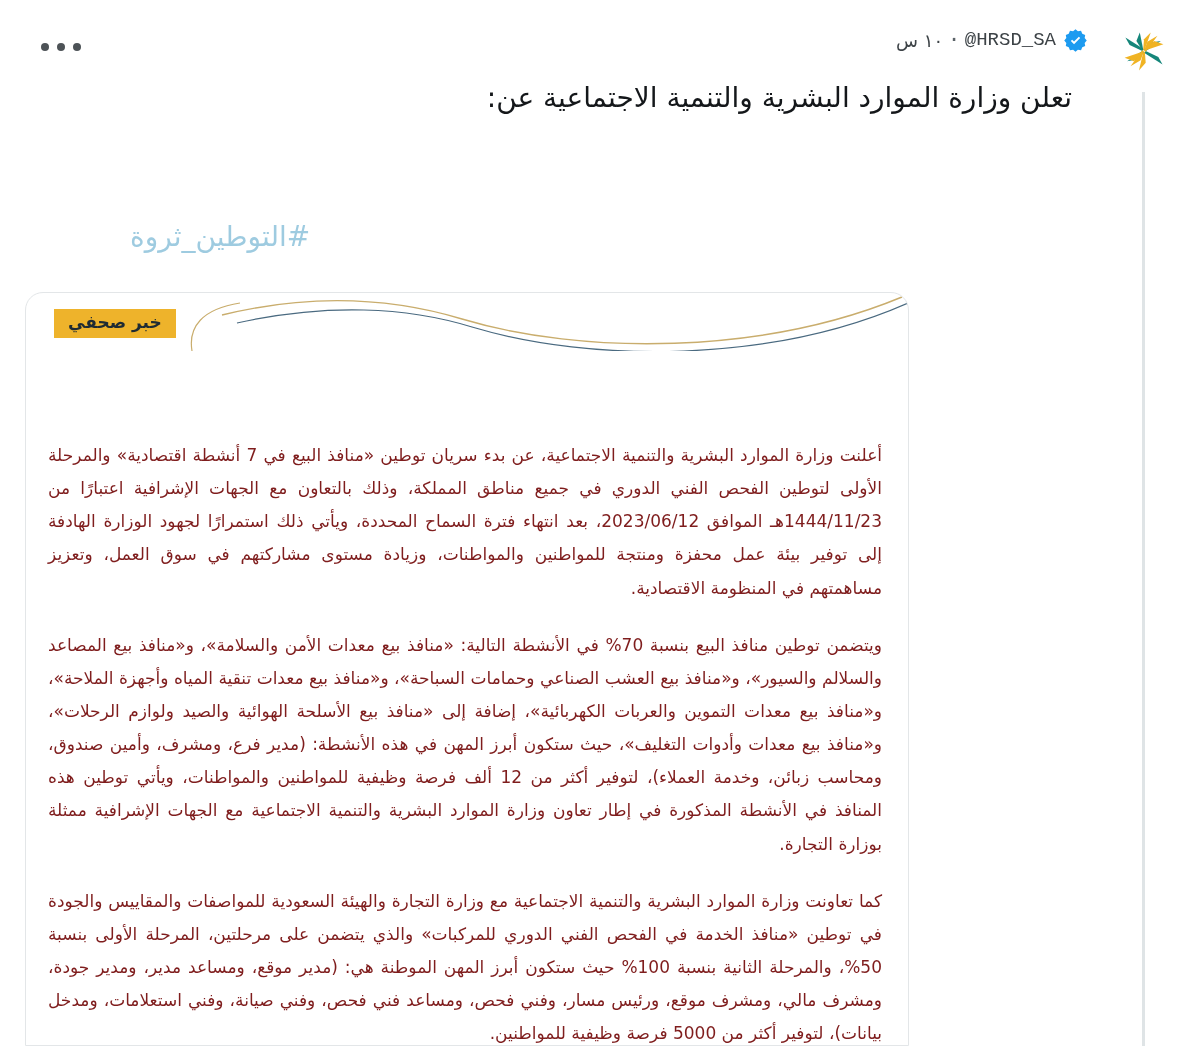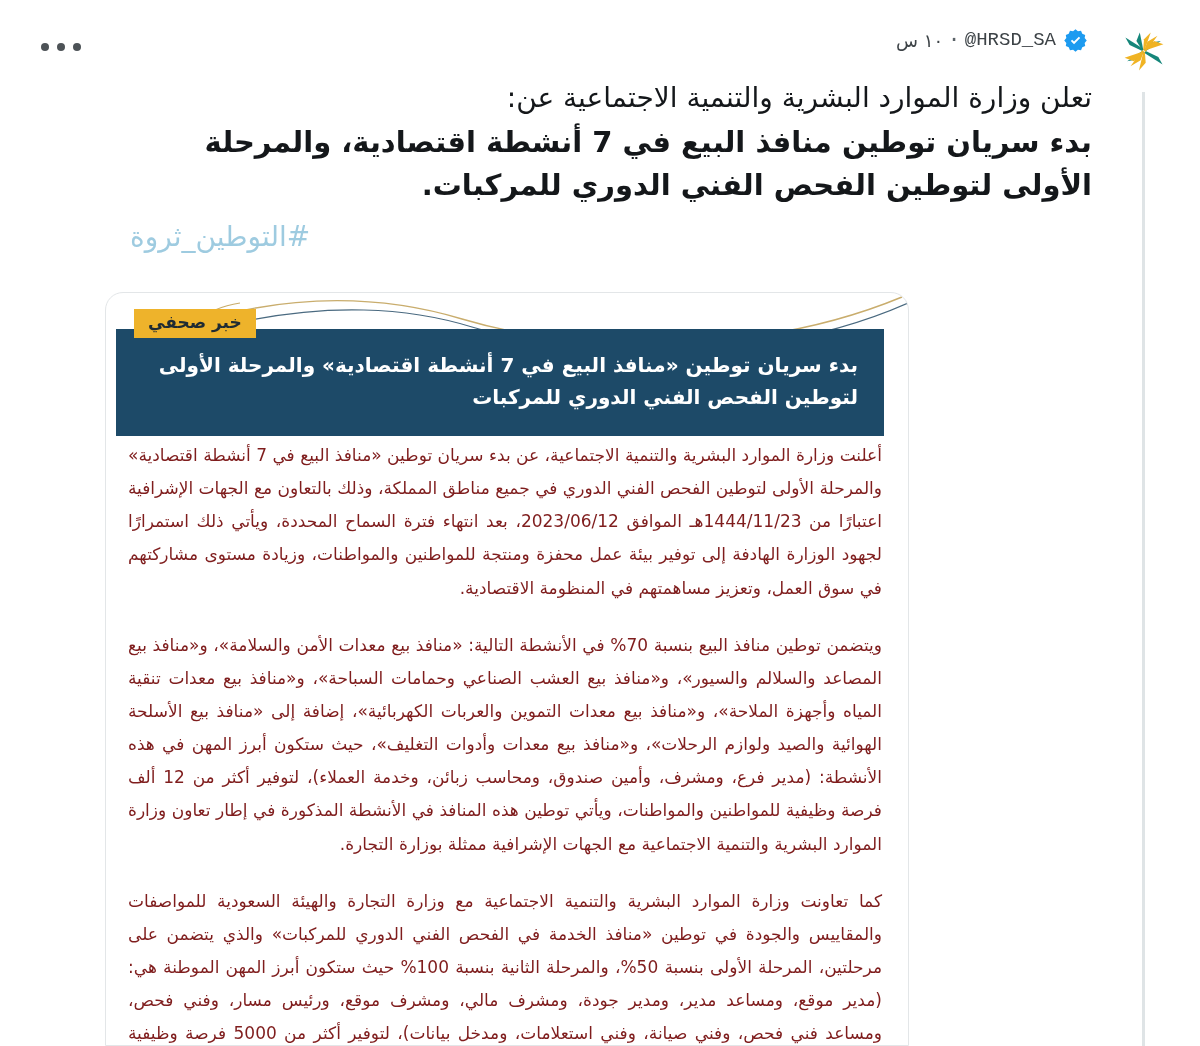--- a/index.html
+++ b/index.html
@@ -97,21 +97,21 @@
   }
   .more-menu i {
     width: 8px; height: 8px; border-radius: 50%;
     background: #4d5357; display:block;
   }
 
   
   .tweet-body {
     position: absolute;
     top: 78px;
-    right: 108px;
+    right: 128px;
     left: 130px;
     text-align: right;
   }
   .tw-line-1 {
     font-size: 28px;
     color: #14171a;
     font-weight: 400;
     line-height: 1.45;
     margin: 0 0 2px 0;
   }
@@ -131,21 +131,21 @@
     font-weight: 400;
     cursor: pointer;
     direction: rtl;
   }
 
   
   .media-card {
     position: absolute;
     top: 292px;
     right: 291px;
-    width: 804px;
+    width: 884px;
     height: 754px;
     background: #ffffff;
     border: 1px solid #e3e6e8;
     border-top-left-radius: 18px;
     border-top-right-radius: 18px;
     overflow: hidden;
   }
   .card-deco {
     position: absolute;
     top: 0; right: 0; left: 0;
@@ -254,40 +254,36 @@
         <span class="dot-sep">·</span>
         <span class="timestamp">١٠ س</span>
       </div>
     </div>
   </div>
 
   <div class="thread-line"></div>
 
   <div class="tweet-body">
     <p class="tw-line-1">تعلن وزارة الموارد البشرية والتنمية الاجتماعية عن:</p>
-    <p class="tw-line-bold">بدء سريان توطين منافذ البيع في 7 أنشطة اقتصادية، والمرحلة الأولى لتوطين الفحص الفني الدوري للمركبات.</p>
   </div>
 
   <div class="hashtag">#التوطين_ثروة</div>
 
   <div class="media-card">
 
     <div class="card-deco">
       <svg viewBox="0 0 746 58" preserveAspectRatio="none" aria-hidden="true">
         <path d="M 740 4 C 600 62, 420 62, 300 26 C 230 5, 150 0, 60 22" fill="none" stroke="#c9ad6d" stroke-width="1.4"></path>
         <path d="M 746 10 C 610 70, 430 70, 310 34 C 245 14, 165 10, 75 30" fill="none" stroke="#4a6a80" stroke-width="1.2"></path>
         <path d="M 30 58 C 26 34, 40 16, 78 10" fill="none" stroke="#c9ad6d" stroke-width="1.2"></path>
       </svg>
     </div>
 
     <div class="press-badge">خبر صحفي</div>
 
-    <div class="card-banner">
-      <p class="card-banner-title">بدء سريان توطين «منافذ البيع في 7 أنشطة اقتصادية» والمرحلة الأولى لتوطين الفحص الفني الدوري للمركبات</p>
-    </div>
 
     <div class="card-body">
       <p class="card-para">أعلنت وزارة الموارد البشرية والتنمية الاجتماعية، عن بدء سريان توطين «منافذ البيع في 7 أنشطة اقتصادية» والمرحلة الأولى لتوطين الفحص الفني الدوري في جميع مناطق المملكة، وذلك بالتعاون مع الجهات الإشرافية اعتبارًا من 1444/11/23هـ الموافق 2023/06/12، بعد انتهاء فترة السماح المحددة، ويأتي ذلك استمرارًا لجهود الوزارة الهادفة إلى توفير بيئة عمل محفزة ومنتجة للمواطنين والمواطنات، وزيادة مستوى مشاركتهم في سوق العمل، وتعزيز مساهمتهم في المنظومة الاقتصادية.</p>
       <p class="card-para">ويتضمن توطين منافذ البيع بنسبة 70% في الأنشطة التالية: «منافذ بيع معدات الأمن والسلامة»، و«منافذ بيع المصاعد والسلالم والسيور»، و«منافذ بيع العشب الصناعي وحمامات السباحة»، و«منافذ بيع معدات تنقية المياه وأجهزة الملاحة»، و«منافذ بيع معدات التموين والعربات الكهربائية»، إضافة إلى «منافذ بيع الأسلحة الهوائية والصيد ولوازم الرحلات»، و«منافذ بيع معدات وأدوات التغليف»، حيث ستكون أبرز المهن في هذه الأنشطة: (مدير فرع، ومشرف، وأمين صندوق، ومحاسب زبائن، وخدمة العملاء)، لتوفير أكثر من 12 ألف فرصة وظيفية للمواطنين والمواطنات، ويأتي توطين هذه المنافذ في الأنشطة المذكورة في إطار تعاون وزارة الموارد البشرية والتنمية الاجتماعية مع الجهات الإشرافية ممثلة بوزارة التجارة.</p>
       <p class="card-para">كما تعاونت وزارة الموارد البشرية والتنمية الاجتماعية مع وزارة التجارة والهيئة السعودية للمواصفات والمقاييس والجودة في توطين «منافذ الخدمة في الفحص الفني الدوري للمركبات» والذي يتضمن على مرحلتين، المرحلة الأولى بنسبة 50%، والمرحلة الثانية بنسبة 100% حيث ستكون أبرز المهن الموطنة هي: (مدير موقع، ومساعد مدير، ومدير جودة، ومشرف مالي، ومشرف موقع، ورئيس مسار، وفني فحص، ومساعد فني فحص، وفني صيانة، وفني استعلامات، ومدخل بيانات)، لتوفير أكثر من 5000 فرصة وظيفية للمواطنين.</p>
 
     </div>
 
   </div>
 

